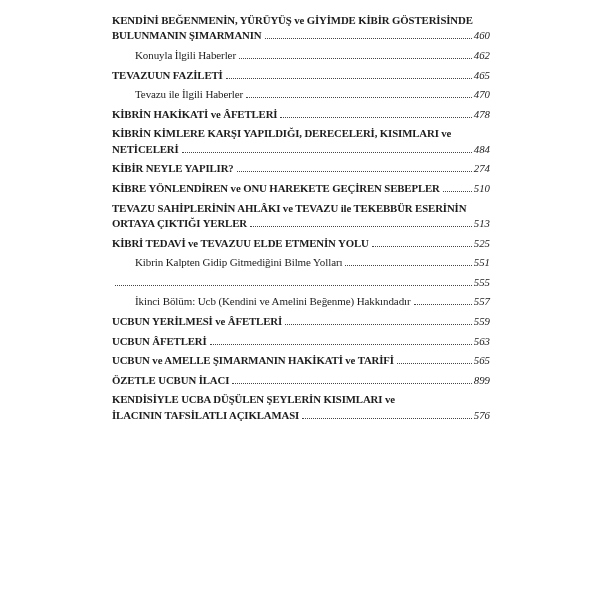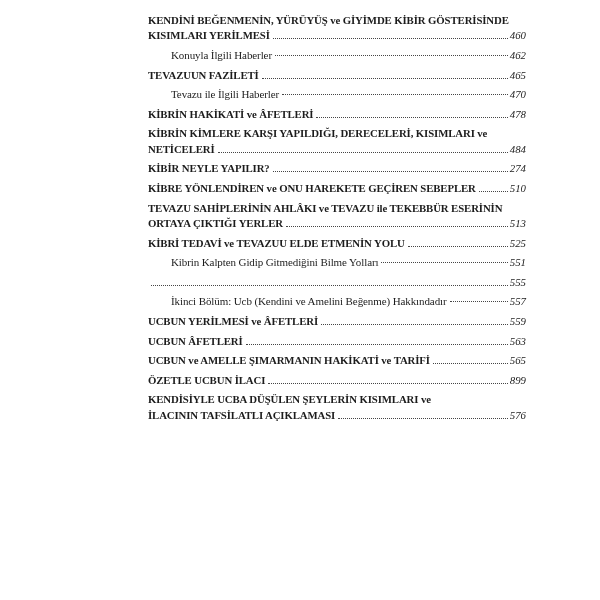--- a/index.html
+++ b/index.html
@@ -8,21 +8,20 @@
     background: #ffffff;
   }
   .page {
     position: relative;
     width: 524px;
     height: 600px;
     background: #ffffff;
     overflow: hidden;
     font-family: "Liberation Serif", "DejaVu Serif", serif;
     color: #1c1c1c;
-    margin-left: 36px;
   }
   .toc {
     position: absolute;
     left: 112px;
     top: 13px;
     width: 378px;
   }
   .entry {
     margin-bottom: 4.2px;
   }
@@ -37,21 +36,20 @@
     font-weight: 700;
     letter-spacing: -0.12px;
   }
   .entry.sub {
     padding-left: 23px;
   }
   .entry.sub .line {
     font-size: 11px;
     font-weight: 400;
     letter-spacing: -0.1px;
-    align-items: center;
   }
   .title {
     flex: 0 0 auto;
   }
   .dots {
     flex: 1 1 8px;
     min-width: 8px;
     height: 0;
     border-bottom: 1.6px dotted #454545;
     margin: 0 2px 1px 3px;
@@ -68,21 +66,21 @@
 </head>
 <body>
 
 <div class="page">
   <div class="toc">
       <div class="entry main">
         <div class="line">
           <span class="title">KENDİNİ BEĞENMENİN, YÜRÜYÜŞ ve GİYİMDE KİBİR GÖSTERİSİNDE</span>
         </div>
         <div class="line">
-          <span class="title">KISIMLARI YERİLMESİ</span>
+          <span class="title">BULUNMANIN ŞIMARMANIN</span>
           <span class="dots"></span>
           <span class="num">460</span>
         </div>
       </div>
       <div class="entry sub">
         <div class="line">
           <span class="title">Konuyla İlgili Haberler</span>
           <span class="dots"></span>
           <span class="num">462</span>
         </div>

